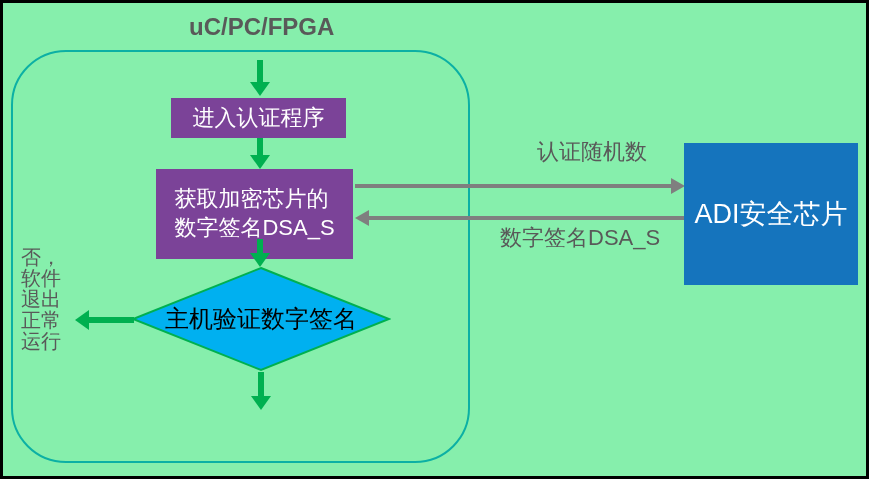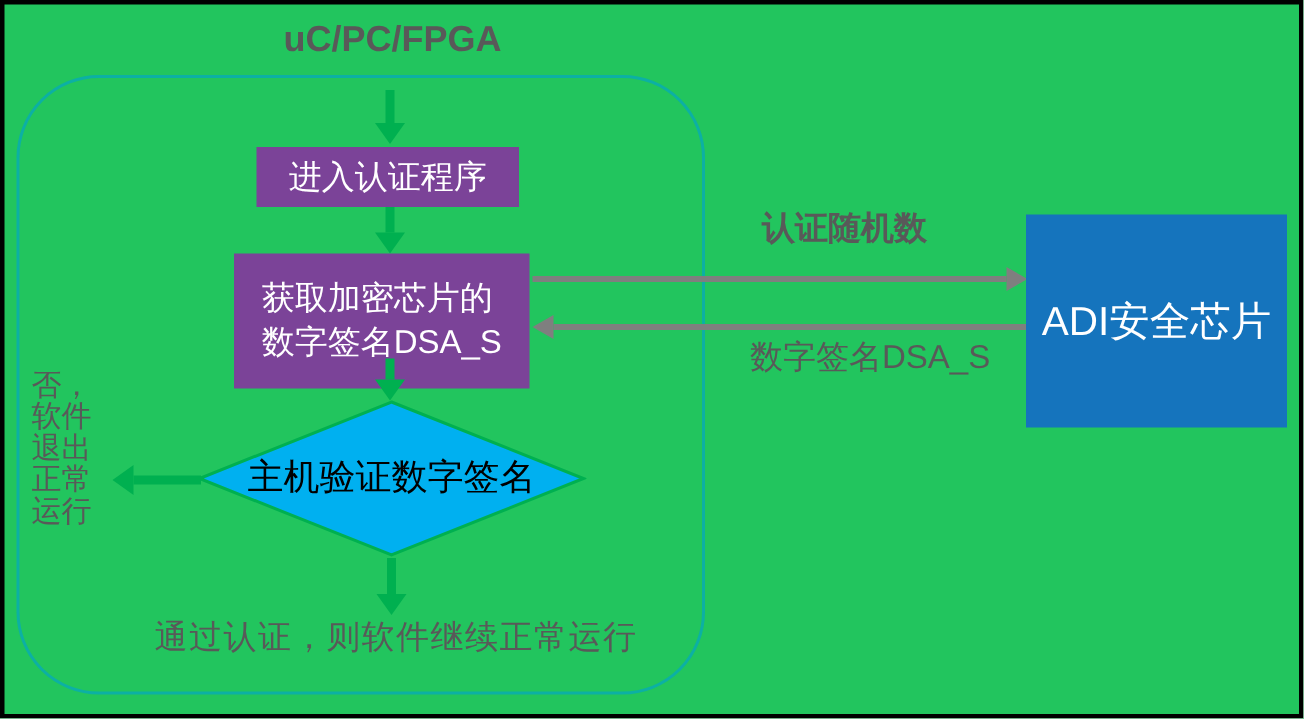--- a/index.html
+++ b/index.html
@@ -1,21 +1,21 @@
 <!DOCTYPE html>
 <html style="--purple: #7b4398; --cyan: #00b0f0; --green: #00b050; --teal: #0cb0a4; --blue: #1574bd; --gray-text: #595959; --gray-arrow: #7f7f7f;"><head>
 <meta charset="utf-8">
 <style>
   html,body{margin:0;padding:0;background:#fff;}
   .canvas{
     position:relative;
     width:869px;height:479px;
     box-sizing:border-box;
     border:3px solid #000;
-    background:#22c55e;
+    background:#86efac;
     overflow:hidden;
     font-family:"Liberation Sans", serif;
   }
   .title{
     position:absolute;left:186px;top:10px;
     font:bold 24px "Liberation Sans", sans-serif;
     color:var(--gray-text);
   }
   .boundary{
     position:absolute;left:8px;top:47px;width:459px;height:413px;
@@ -40,21 +40,21 @@
     display:flex;align-items:center;justify-content:center;
     color:#000;font-size:24px;line-height:1.25;text-align:left;
   }
   .gray-label{
     position:absolute;
     color:var(--gray-text);
     font-size:22px;line-height:1.1;
   }
   .no-label{left:18px;top:244px;font-size:20px;line-height:21px;}
   .pass-label{left:100px;top:410px;letter-spacing:1px;}
-  .msg-top{left:505px;top:137px;font-weight:bold;}
+  .msg-top{left:534px;top:137px;}
   .msg-bottom{left:497px;top:223px;}
   .chip{
     position:absolute;left:681px;top:140px;width:174px;height:142px;
     background:var(--blue);color:#fff;
     display:flex;align-items:center;justify-content:center;
     font-size:27px;
   }
   .aline{position:absolute;}
   .aline.green{background:var(--green);}
   .aline.gray{background:var(--gray-arrow);}
@@ -111,21 +111,20 @@
     <div>否，</div>
     <div>软件</div>
     <div>退出</div>
     <div>正常</div>
     <div>运行</div>
   </div>
 
   <div class="aline green" style="left:255px;top:369px;width:6px;height:24px;"></div>
   <div class="ahead ah-down" style="left:248px;top:393px;"></div>
 
-  <div class="gray-label pass-label">通过认证，则软件继续正常运行</div>
 
   <div class="aline gray" style="left:352px;top:181px;width:316px;height:4px;"></div>
   <div class="ahead ah-right-gray" style="left:668px;top:175px;"></div>
   <div class="gray-label msg-top">认证随机数</div>
 
   <div class="aline gray" style="left:366px;top:213px;width:315px;height:4px;"></div>
   <div class="ahead ah-left-gray" style="left:352px;top:207px;"></div>
   <div class="gray-label msg-bottom">数字签名DSA_S</div>
 
   <div class="chip">

